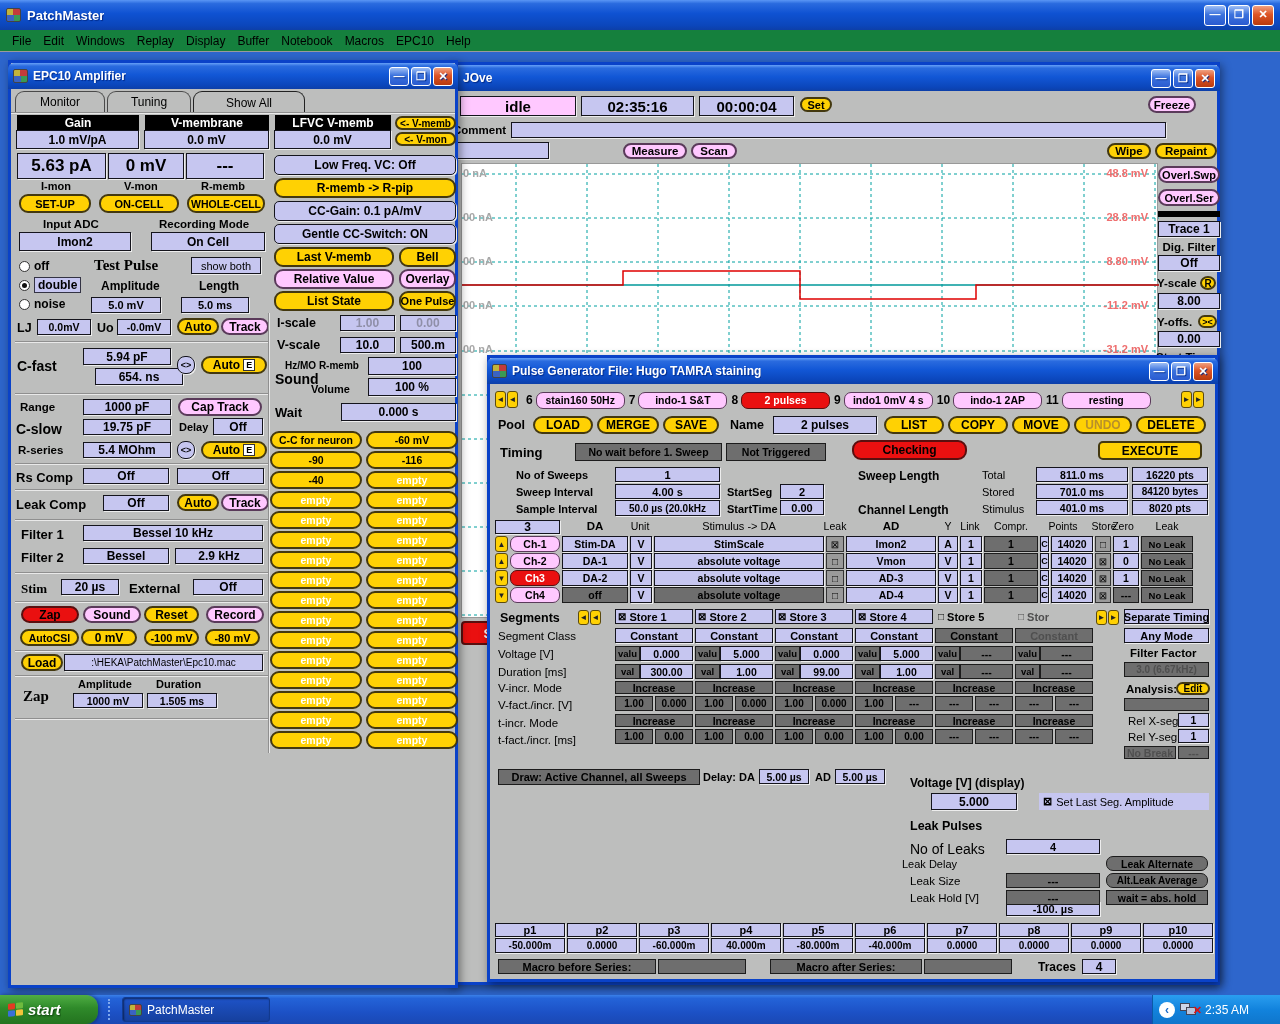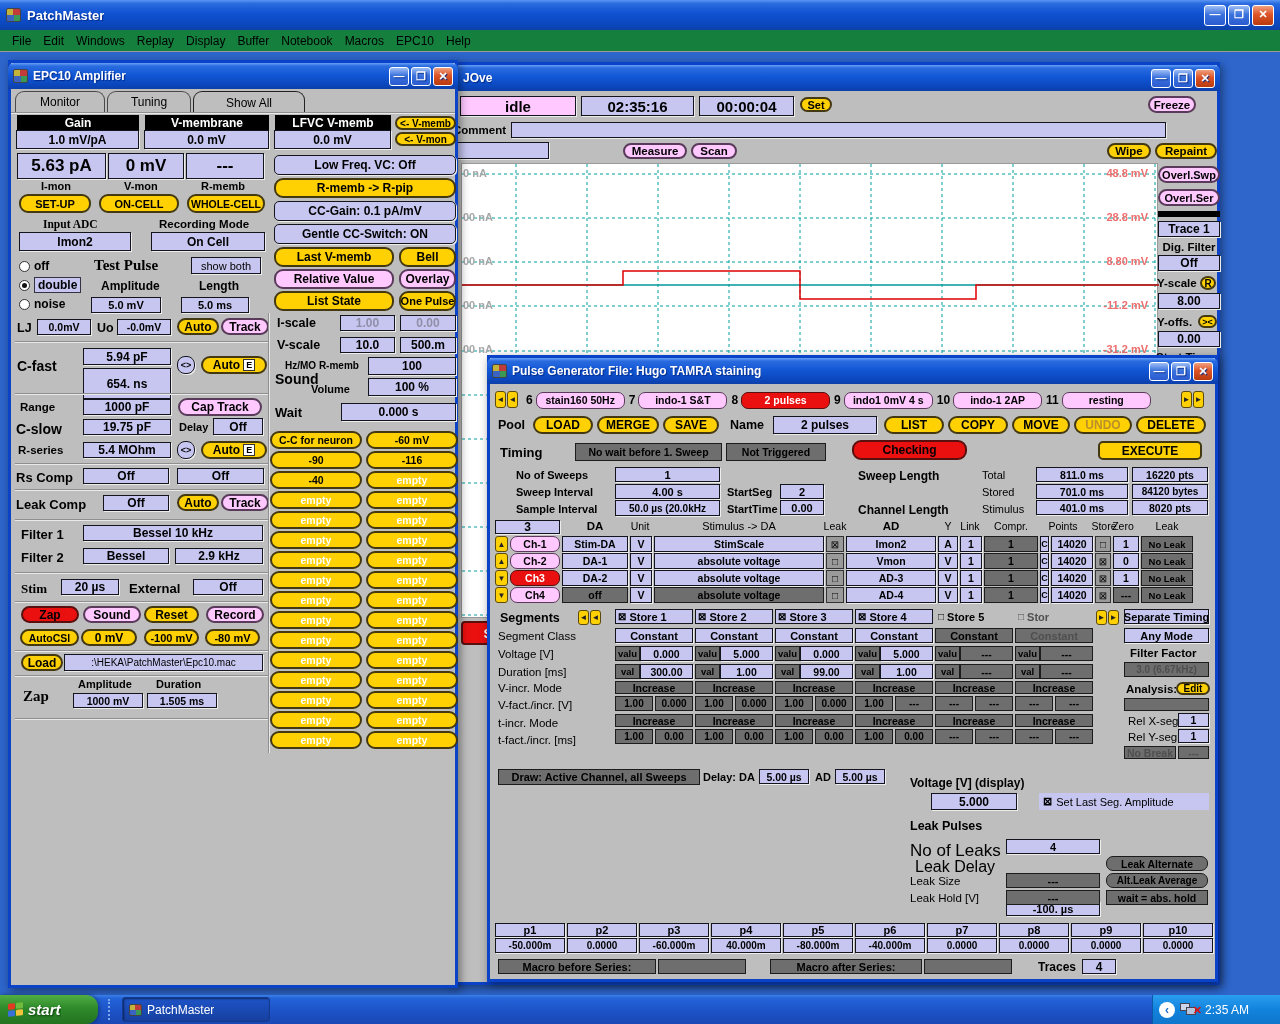--- a/index.html
+++ b/index.html
@@ -214,21 +214,21 @@
   <div class="abs fld" style="left:97px;top:90px;width:76px;height:26px;font-size:17px;">0 mV</div>
   <div class="abs fld" style="left:175px;top:90px;width:78px;height:26px;font-size:17px;">---</div>
   <div class="abs lbl" style="left:30px;top:117px;font-size:11px;">I-mon</div>
   <div class="abs lbl" style="left:113px;top:117px;font-size:11px;">V-mon</div>
   <div class="abs lbl" style="left:190px;top:117px;font-size:11px;">R-memb</div>
 
   <div class="abs btn y" style="left:8px;top:131px;width:72px;height:19px;font-size:11px;">SET-UP</div>
   <div class="abs btn y" style="left:88px;top:131px;width:80px;height:19px;font-size:11px;">ON-CELL</div>
   <div class="abs btn y" style="left:176px;top:131px;width:78px;height:19px;font-size:10.5px;">WHOLE-CELL</div>
 
-  <div class="abs lbl" style="left:32px;top:155px;font-size:11.5px;font-family:Liberation Serif, serif;">Input ADC</div>
+  <div class="abs lbl" style="left:32px;top:155px;font-size:11.5px;">Input ADC</div>
   <div class="abs lbl" style="left:148px;top:155px;font-size:11.5px;">Recording Mode</div>
   <div class="abs fld" style="left:8px;top:169px;width:112px;height:19px;">Imon2</div>
   <div class="abs fld" style="left:140px;top:169px;width:114px;height:19px;">On Cell</div>
 
   <div class="abs" style="left:8px;top:196px;display:flex;gap:4px;align-items:center;">
     <span class="radio"></span>
     <span class="lbl" style="font-size:12px;">off</span>
   </div>
   <div class="abs" style="left:8px;top:214px;display:flex;gap:4px;align-items:center;">
     <span class="radio on"></span>
@@ -341,21 +341,21 @@
   <div class="abs lbl" style="left:6px;top:258px;font-size:12.5px;">LJ</div>
   <div class="abs fld" style="left:26px;top:256px;width:54px;height:16px;font-size:10.5px;">0.0mV</div>
   <div class="abs lbl" style="left:86px;top:258px;font-size:12.5px;">Uo</div>
   <div class="abs fld" style="left:106px;top:256px;width:54px;height:16px;font-size:10.5px;">-0.0mV</div>
   <div class="abs btn y" style="left:166px;top:255px;width:42px;height:17px;">Auto</div>
   <div class="abs btn p" style="left:210px;top:255px;width:48px;height:17px;">Track</div>
   <div class="sep" style="left:4px;top:278px;width:254px;"></div>
 
   <div class="abs fld" style="left:72px;top:285px;width:88px;height:17px;">5.94 pF</div>
   <div class="abs lbl" style="left:6px;top:295px;font-size:14px;">C-fast</div>
-  <div class="abs fld" style="left:72px;top:305px;width:88px;height:31px;">654. ns</div>
+  <div class="abs fld" style="left:84px;top:305px;width:88px;height:17px;">654. ns</div>
   <div class="abs fld" style="left:166px;top:293px;width:18px;height:18px;border-radius:8px;font-size:9px;">&lt;&gt;</div>
   <div class="abs btn y" style="left:190px;top:293px;width:66px;height:18px;gap:3px;">
     <span>Auto</span>
     <span style="background:#fff;border:1px solid #333;font-size:9px;padding:0 2px;">E</span>
   </div>
   <div class="sep" style="left:4px;top:330px;width:254px;"></div>
 
   <div class="abs lbl" style="left:9px;top:338px;font-size:11.5px;">Range</div>
   <div class="abs fld" style="left:72px;top:336px;width:88px;height:16px;">1000 pF</div>
   <div class="abs btn p" style="left:167px;top:335px;width:84px;height:18px;">Cap Track</div>
@@ -792,23 +792,23 @@
 
 
   <div class="abs lbl" style="left:420px;top:418px;font-size:12px;">Voltage [V]  (display)</div>
   <div class="abs fld" style="left:441px;top:435px;width:86px;height:17px;">5.000</div>
   <div class="abs" style="left:549px;top:435px;width:170px;height:17px;background:#c6c6f0;display:flex;align-items:center;gap:4px;padding:0 4px;">
     <span style="font-size:11px;font-weight:bold;">⊠</span>
     <span class="lbl" style="font-size:11px;font-weight:normal;">Set Last Seg. Amplitude</span>
   </div>
 
   <div class="abs lbl" style="left:420px;top:461px;font-size:12.5px;">Leak Pulses</div>
-  <div class="abs lbl" style="left:420px;top:483px;font-size:17px;font-weight:normal;">No of Leaks</div>
+  <div class="abs lbl" style="left:420px;top:483px;font-size:14px;font-weight:normal;">No of Leaks</div>
   <div class="abs fld" style="left:516px;top:481px;width:94px;height:15px;font-size:11px;">4</div>
-  <div class="abs lbl" style="left:425px;top:500px;font-size:16px;font-weight:normal;">Leak Delay</div>
+  <div class="abs lbl" style="left:412px;top:500px;font-size:11px;font-weight:normal;">Leak Delay</div>
   <div class="abs fld" style="left:516px;top:498px;width:94px;height:15px;font-size:11px;margin-top:45px;">-100. µs</div>
   <div class="abs lbl" style="left:420px;top:517px;font-size:11.5px;font-weight:normal;">Leak Size</div>
   <div class="abs dark" style="left:516px;top:515px;width:94px;height:15px;">---</div>
   <div class="abs lbl" style="left:420px;top:534px;font-size:11.5px;font-weight:normal;">Leak Hold [V]</div>
   <div class="abs dark" style="left:516px;top:532px;width:94px;height:15px;">---</div>
   <div class="abs dark" style="left:616px;top:498px;width:102px;height:15px;border-radius:7px;font-size:10.5px;">Leak Alternate</div>
   <div class="abs dark" style="left:616px;top:515px;width:102px;height:15px;border-radius:7px;font-size:10px;">Alt.Leak Average</div>
   <div class="abs dark" style="left:616px;top:532px;width:102px;height:15px;font-size:10.5px;">wait = abs. hold</div>
 
   <div class="abs" id="prow" style="left:5px;top:565px;">

